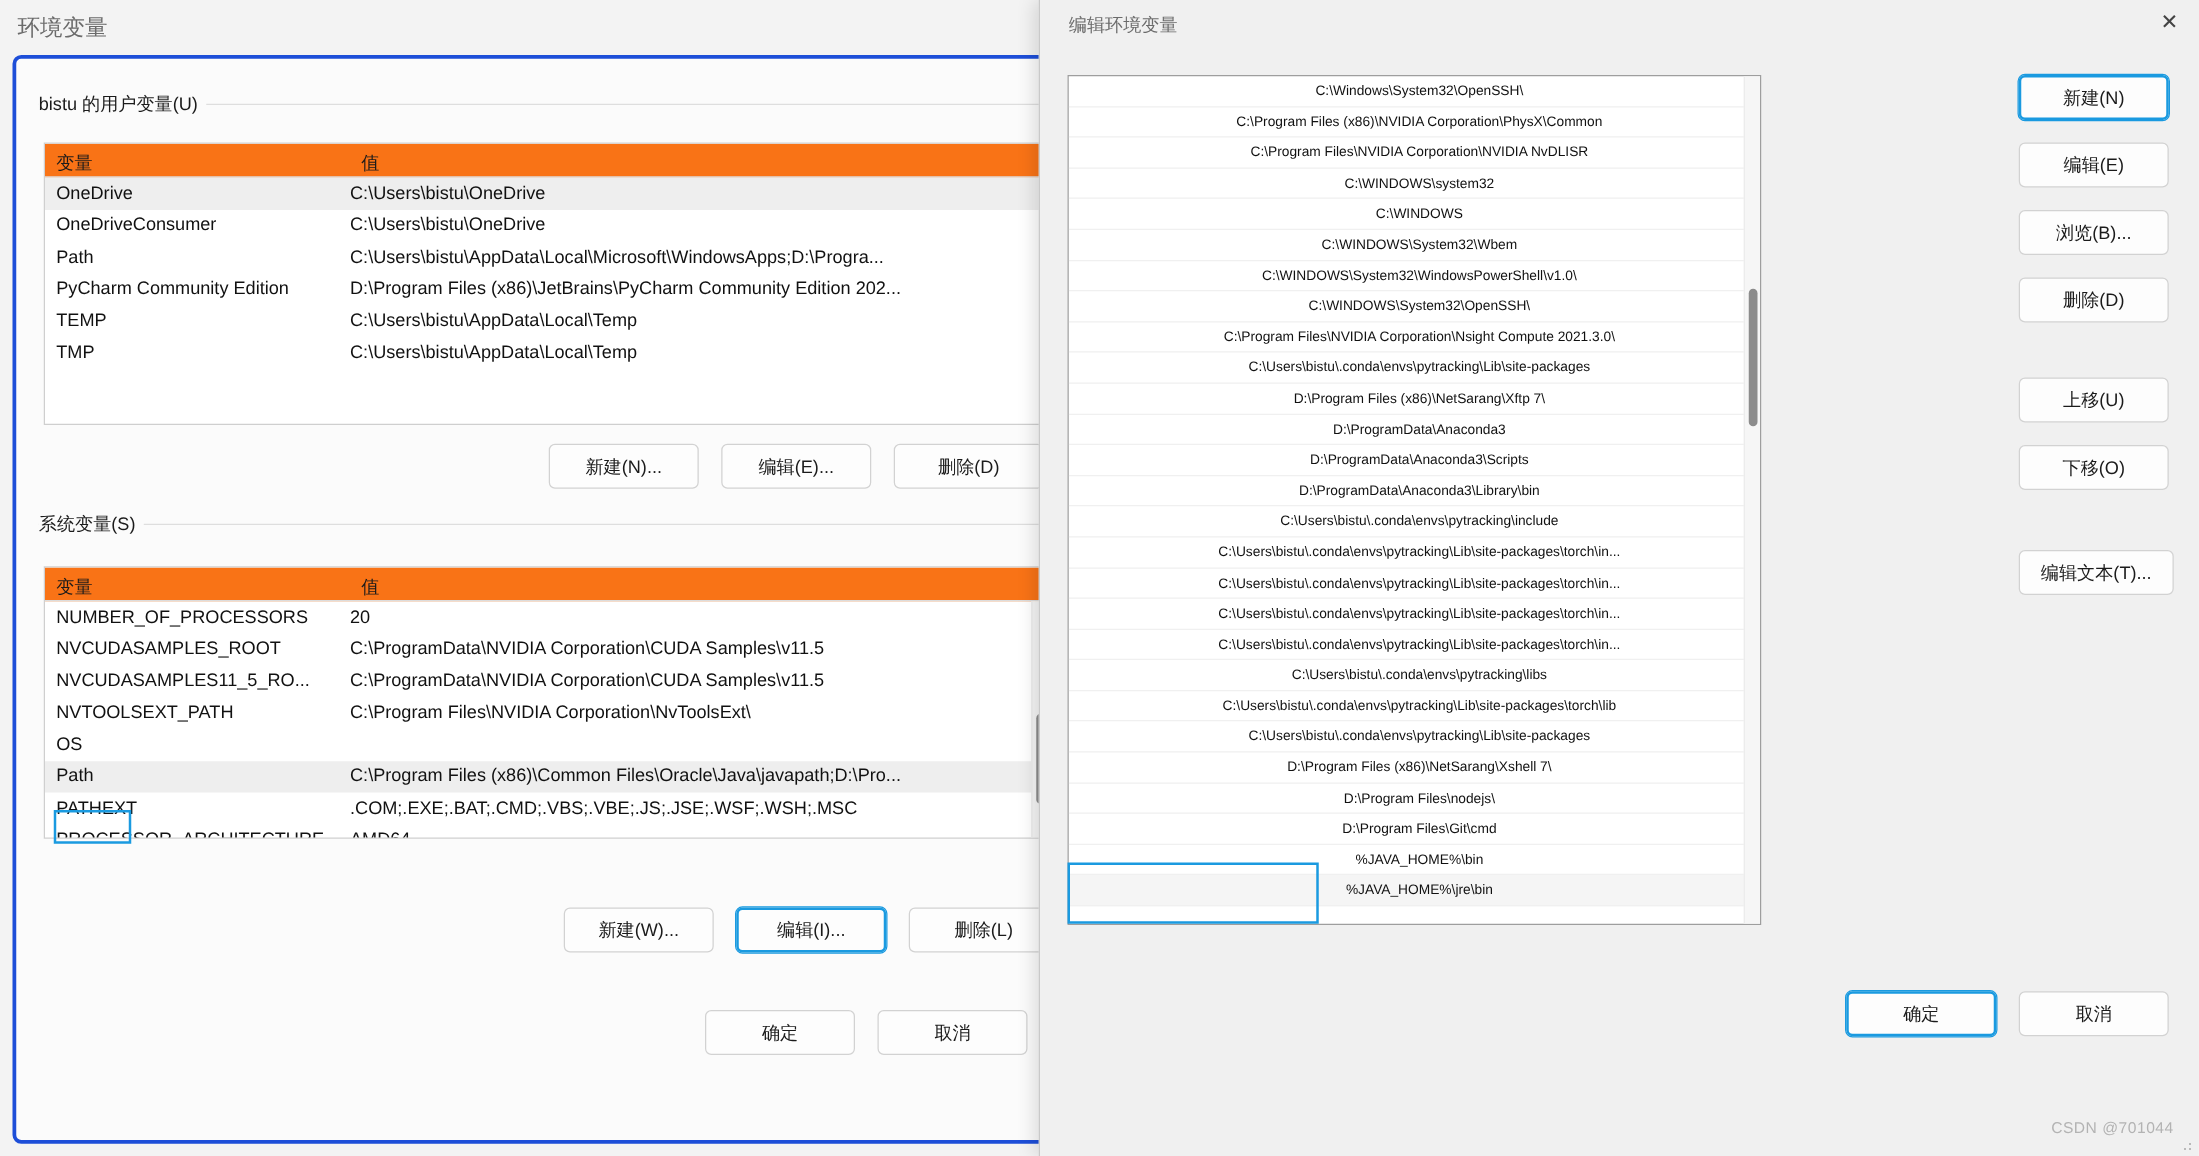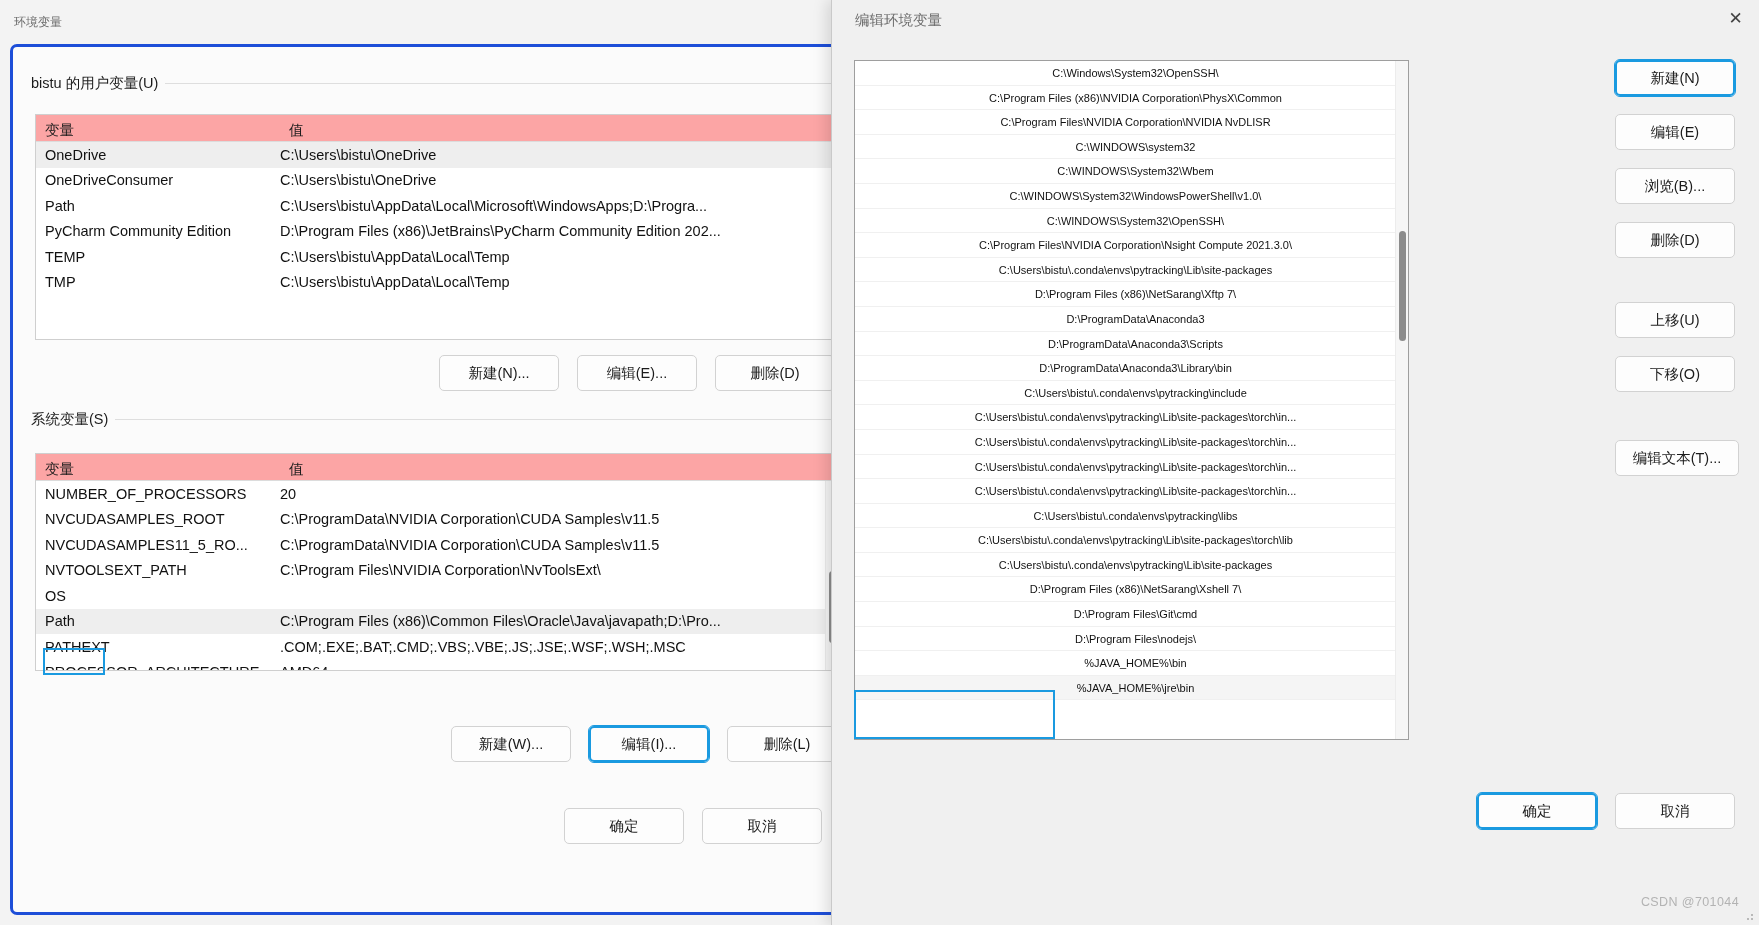--- a/index.html
+++ b/index.html
@@ -20,21 +20,21 @@
     border-right: 1px solid #d8d8d8;
   }
   #env-titlebar {
     height: 44px;
     display: flex;
     align-items: center;
     padding-left: 14px;
     background: #f3f3f3;
   }
   #env-title {
-    font-size: 12px;
+    font-size: 18px;
     color: #6b6b6b;
   }
   #env-body {
     position: absolute;
     left: 10px; right: 10px; top: 44px; bottom: 10px;
     background: #fbfbfb;
     border: 3px solid #1d4ed8;
     border-radius: 7px;
   }
 
@@ -64,21 +64,21 @@
     position: absolute;
     left: 22px;
     background: #ffffff;
     border: 1px solid #cfcfcf;
     overflow: hidden;
   }
   .vt-head {
     display: flex;
     height: 27px;
     border-bottom: 1px solid #dcdcdc;
-    background: #fca5a5;
+    background: #f97316;
   }
   .vt-head div {
     font-size: 14.5px;
     color: #1b1b1b;
     padding: 4px 0 0 9px;
     display: flex;
     align-items: center;
   }
   .vt-rows { position: relative; }
   .vt-row {
@@ -355,40 +355,41 @@
     <span id="edit-title">编辑环境变量</span>
     <div id="edit-close">✕</div>
   </div>
 
   <div id="path-listbox">
     <div class="plist" id="path-list">
         <div class="pitem">C:\Windows\System32\OpenSSH\</div>
         <div class="pitem">C:\Program Files (x86)\NVIDIA Corporation\PhysX\Common</div>
         <div class="pitem">C:\Program Files\NVIDIA Corporation\NVIDIA NvDLISR</div>
         <div class="pitem">C:\WINDOWS\system32</div>
+        <div class="pitem">C:\WINDOWS</div>
         <div class="pitem">C:\WINDOWS\System32\Wbem</div>
         <div class="pitem">C:\WINDOWS\System32\WindowsPowerShell\v1.0\</div>
         <div class="pitem">C:\WINDOWS\System32\OpenSSH\</div>
         <div class="pitem">C:\Program Files\NVIDIA Corporation\Nsight Compute 2021.3.0\</div>
         <div class="pitem">C:\Users\bistu\.conda\envs\pytracking\Lib\site-packages</div>
         <div class="pitem">D:\Program Files (x86)\NetSarang\Xftp 7\</div>
         <div class="pitem">D:\ProgramData\Anaconda3</div>
         <div class="pitem">D:\ProgramData\Anaconda3\Scripts</div>
         <div class="pitem">D:\ProgramData\Anaconda3\Library\bin</div>
         <div class="pitem">C:\Users\bistu\.conda\envs\pytracking\include</div>
         <div class="pitem">C:\Users\bistu\.conda\envs\pytracking\Lib\site-packages\torch\in...</div>
         <div class="pitem">C:\Users\bistu\.conda\envs\pytracking\Lib\site-packages\torch\in...</div>
         <div class="pitem">C:\Users\bistu\.conda\envs\pytracking\Lib\site-packages\torch\in...</div>
         <div class="pitem">C:\Users\bistu\.conda\envs\pytracking\Lib\site-packages\torch\in...</div>
         <div class="pitem">C:\Users\bistu\.conda\envs\pytracking\libs</div>
         <div class="pitem">C:\Users\bistu\.conda\envs\pytracking\Lib\site-packages\torch\lib</div>
         <div class="pitem">C:\Users\bistu\.conda\envs\pytracking\Lib\site-packages</div>
         <div class="pitem">D:\Program Files (x86)\NetSarang\Xshell 7\</div>
+        <div class="pitem">D:\Program Files\nodejs\</div>
         <div class="pitem">D:\Program Files\Git\cmd</div>
-        <div class="pitem">D:\Program Files\nodejs\</div>
         <div class="pitem">%JAVA_HOME%\bin</div>
         <div class="pitem alt">%JAVA_HOME%\jre\bin</div>
       </div>
     <div class="vscroll" style="right:0; top:0; bottom:0;">
       <div class="vthumb" style="top:170px; height:110px;"></div>
     </div>
   </div>
 
   <div id="java-focus"></div>
 

